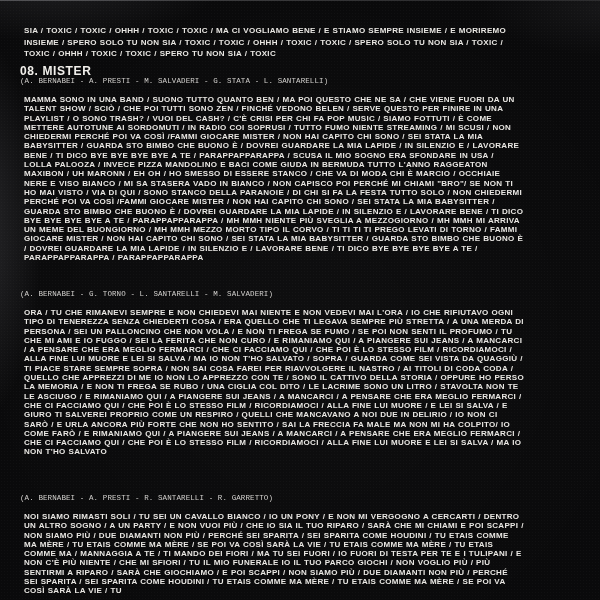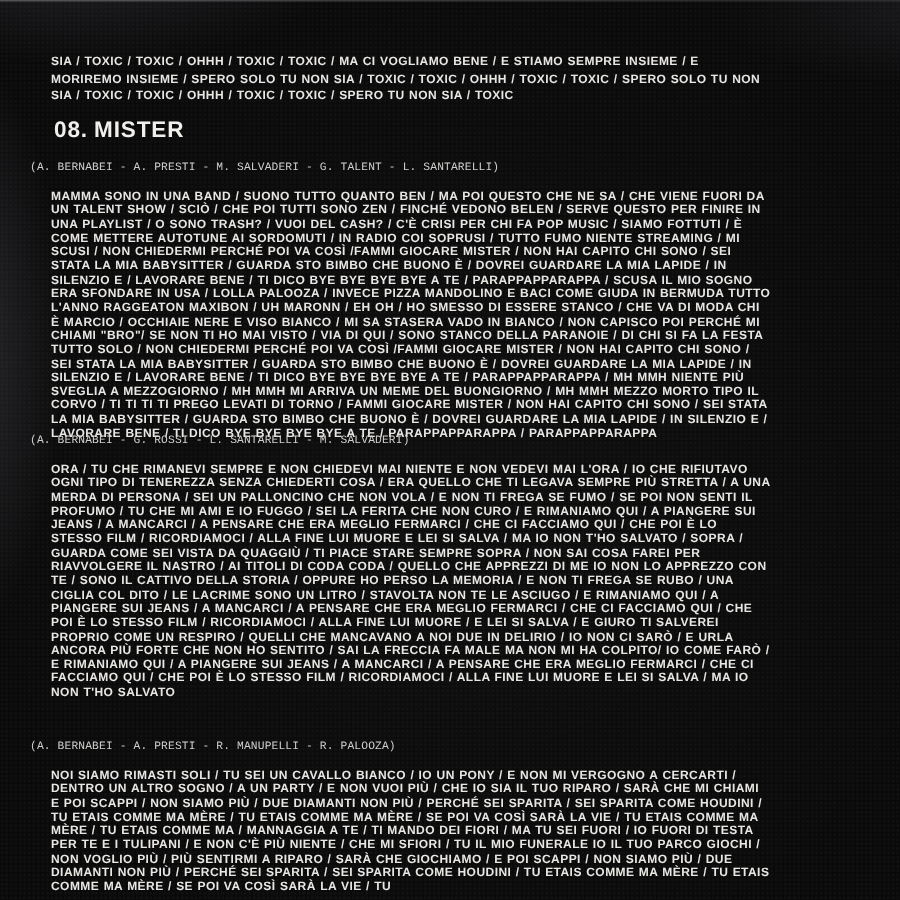--- a/index.html
+++ b/index.html
@@ -17,34 +17,34 @@
     overflow:hidden;
     font-family:"Liberation Sans", sans-serif;
   }
   .page::after {
     content:""; position:absolute; top:0; left:0; right:0; height:1px;
     background:linear-gradient(90deg, rgba(220,220,225,0.30), rgba(220,220,225,0.12));
     pointer-events:none;
   }
   .block { position:absolute; left:20px; width:508px; }
   .lyrics {
-    margin:14px;
+    margin:4px;
     color:#e9e7e3;
     font-size:8px;
     font-weight:bold;
     line-height:9.3px;
     letter-spacing:0.3px;
     text-transform:uppercase;
     word-spacing:0.4px;
   }
   .intro-lyrics { line-height:11.7px; }
   .track-title {
-    margin:16px;
+    margin:0;
     color:#f1efeb;
-    font-size:15px;
+    font-size:12px;
     font-weight:bold;
     letter-spacing:0.6px;
     line-height:10px;
     text-transform:uppercase;
   }
   .track-title .num { margin-right:4px; }
   .credits {
     margin:1px 0 0 0;
     color:#d2d0cd;
     font-family:"Liberation Mono", "DejaVu Sans Mono", monospace;
@@ -59,27 +59,27 @@
 <body>
 
 <div class="page">
 
   <div class="block" style="top:21px;">
     <p class="lyrics intro-lyrics">SIA / TOXIC / TOXIC / OHHH / TOXIC / TOXIC / MA CI VOGLIAMO BENE / E STIAMO SEMPRE INSIEME / E MORIREMO INSIEME / SPERO SOLO TU NON SIA / TOXIC / TOXIC / OHHH / TOXIC / TOXIC / SPERO SOLO TU NON SIA / TOXIC / TOXIC / OHHH / TOXIC / TOXIC / SPERO TU NON SIA / TOXIC</p>
   </div>
 
   <div class="block" style="top:66px;">
     <h2 class="track-title"><span class="num">08.</span><span>MISTER</span></h2>
-    <p class="credits">(A. BERNABEI - A. PRESTI - M. SALVADERI - G. TALENT - L. SANTARELLI)</p>
+    <p class="credits">(A. BERNABEI - A. PRESTI - M. SALVADERI - G. STATA - L. SANTARELLI)</p>
     <p class="lyrics track-body">MAMMA SONO IN UNA BAND / SUONO TUTTO QUANTO BEN / MA POI QUESTO CHE NE SA / CHE VIENE FUORI DA UN TALENT SHOW / SCIÒ / CHE POI TUTTI SONO ZEN / FINCHÉ VEDONO BELEN / SERVE QUESTO PER FINIRE IN UNA PLAYLIST / O SONO TRASH? / VUOI DEL CASH? / C'È CRISI PER CHI FA POP MUSIC / SIAMO FOTTUTI / È COME METTERE AUTOTUNE AI SORDOMUTI / IN RADIO COI SOPRUSI / TUTTO FUMO NIENTE STREAMING / MI SCUSI / NON CHIEDERMI PERCHÉ POI VA COSÌ /FAMMI GIOCARE MISTER / NON HAI CAPITO CHI SONO / SEI STATA LA MIA BABYSITTER / GUARDA STO BIMBO CHE BUONO È / DOVREI GUARDARE LA MIA LAPIDE / IN SILENZIO E / LAVORARE BENE / TI DICO BYE BYE BYE BYE A TE / PARAPPAPPARAPPA / SCUSA IL MIO SOGNO ERA SFONDARE IN USA / LOLLA PALOOZA / INVECE PIZZA MANDOLINO E BACI COME GIUDA IN BERMUDA TUTTO L'ANNO RAGGEATON MAXIBON / UH MARONN / EH OH / HO SMESSO DI ESSERE STANCO / CHE VA DI MODA CHI È MARCIO / OCCHIAIE NERE E VISO BIANCO / MI SA STASERA VADO IN BIANCO / NON CAPISCO POI PERCHÉ MI CHIAMI "BRO"/ SE NON TI HO MAI VISTO / VIA DI QUI / SONO STANCO DELLA PARANOIE / DI CHI SI FA LA FESTA TUTTO SOLO / NON CHIEDERMI PERCHÉ POI VA COSÌ /FAMMI GIOCARE MISTER / NON HAI CAPITO CHI SONO / SEI STATA LA MIA BABYSITTER / GUARDA STO BIMBO CHE BUONO È / DOVREI GUARDARE LA MIA LAPIDE / IN SILENZIO E / LAVORARE BENE / TI DICO BYE BYE BYE BYE A TE / PARAPPAPPARAPPA / MH MMH NIENTE PIÙ SVEGLIA A MEZZOGIORNO / MH MMH MI ARRIVA UN MEME DEL BUONGIORNO / MH MMH MEZZO MORTO TIPO IL CORVO / TI TI TI TI PREGO LEVATI DI TORNO / FAMMI GIOCARE MISTER / NON HAI CAPITO CHI SONO / SEI STATA LA MIA BABYSITTER / GUARDA STO BIMBO CHE BUONO È / DOVREI GUARDARE LA MIA LAPIDE / IN SILENZIO E / LAVORARE BENE / TI DICO BYE BYE BYE BYE A TE / PARAPPAPPARAPPA / PARAPPAPPARAPPA</p>
   </div>
 
   <div class="block" style="top:289px;">
-    <p class="credits">(A. BERNABEI - G. ROSSI - L. SANTARELLI - M. SALVADERI)</p>
+    <p class="credits">(A. BERNABEI - G. TORNO - L. SANTARELLI - M. SALVADERI)</p>
     <p class="lyrics track-body">ORA / TU CHE RIMANEVI SEMPRE E NON CHIEDEVI MAI NIENTE E NON VEDEVI MAI L'ORA / IO CHE RIFIUTAVO OGNI TIPO DI TENEREZZA SENZA CHIEDERTI COSA / ERA QUELLO CHE TI LEGAVA SEMPRE PIÙ STRETTA / A UNA MERDA DI PERSONA / SEI UN PALLONCINO CHE NON VOLA / E NON TI FREGA SE FUMO / SE POI NON SENTI IL PROFUMO / TU CHE MI AMI E IO FUGGO / SEI LA FERITA CHE NON CURO / E RIMANIAMO QUI / A PIANGERE SUI JEANS / A MANCARCI / A PENSARE CHE ERA MEGLIO FERMARCI / CHE CI FACCIAMO QUI / CHE POI È LO STESSO FILM / RICORDIAMOCI / ALLA FINE LUI MUORE E LEI SI SALVA / MA IO NON T'HO SALVATO / SOPRA / GUARDA COME SEI VISTA DA QUAGGIÙ / TI PIACE STARE SEMPRE SOPRA / NON SAI COSA FAREI PER RIAVVOLGERE IL NASTRO / AI TITOLI DI CODA CODA / QUELLO CHE APPREZZI DI ME IO NON LO APPREZZO CON TE / SONO IL CATTIVO DELLA STORIA / OPPURE HO PERSO LA MEMORIA / E NON TI FREGA SE RUBO / UNA CIGLIA COL DITO / LE LACRIME SONO UN LITRO / STAVOLTA NON TE LE ASCIUGO / E RIMANIAMO QUI / A PIANGERE SUI JEANS / A MANCARCI / A PENSARE CHE ERA MEGLIO FERMARCI / CHE CI FACCIAMO QUI / CHE POI È LO STESSO FILM / RICORDIAMOCI / ALLA FINE LUI MUORE / E LEI SI SALVA / E GIURO TI SALVEREI PROPRIO COME UN RESPIRO / QUELLI CHE MANCAVANO A NOI DUE IN DELIRIO / IO NON CI SARÒ / E URLA ANCORA PIÙ FORTE CHE NON HO SENTITO / SAI LA FRECCIA FA MALE MA NON MI HA COLPITO/ IO COME FARÒ / E RIMANIAMO QUI / A PIANGERE SUI JEANS / A MANCARCI / A PENSARE CHE ERA MEGLIO FERMARCI / CHE CI FACCIAMO QUI / CHE POI È LO STESSO FILM / RICORDIAMOCI / ALLA FINE LUI MUORE E LEI SI SALVA / MA IO NON T'HO SALVATO</p>
   </div>
 
   <div class="block" style="top:493px;">
-    <p class="credits">(A. BERNABEI - A. PRESTI - R. MANUPELLI - R. PALOOZA)</p>
+    <p class="credits">(A. BERNABEI - A. PRESTI - R. SANTARELLI - R. GARRETTO)</p>
     <p class="lyrics track-body">NOI SIAMO RIMASTI SOLI / TU SEI UN CAVALLO BIANCO / IO UN PONY / E NON MI VERGOGNO A CERCARTI / DENTRO UN ALTRO SOGNO / A UN PARTY / E NON VUOI PIÙ / CHE IO SIA IL TUO RIPARO / SARÀ CHE MI CHIAMI E POI SCAPPI / NON SIAMO PIÙ / DUE DIAMANTI NON PIÙ / PERCHÉ SEI SPARITA / SEI SPARITA COME HOUDINI / TU ETAIS COMME MA MÈRE / TU ETAIS COMME MA MÈRE / SE POI VA COSÌ SARÀ LA VIE / TU ETAIS COMME MA MÈRE / TU ETAIS COMME MA / MANNAGGIA A TE / TI MANDO DEI FIORI / MA TU SEI FUORI / IO FUORI DI TESTA PER TE E I TULIPANI / E NON C'È PIÙ NIENTE / CHE MI SFIORI / TU IL MIO FUNERALE IO IL TUO PARCO GIOCHI / NON VOGLIO PIÙ / PIÙ SENTIRMI A RIPARO / SARÀ CHE GIOCHIAMO / E POI SCAPPI / NON SIAMO PIÙ / DUE DIAMANTI NON PIÙ / PERCHÉ SEI SPARITA / SEI SPARITA COME HOUDINI / TU ETAIS COMME MA MÈRE / TU ETAIS COMME MA MÈRE / SE POI VA COSÌ SARÀ LA VIE / TU</p>
   </div>
 
 </div>
 
 </body></html>

